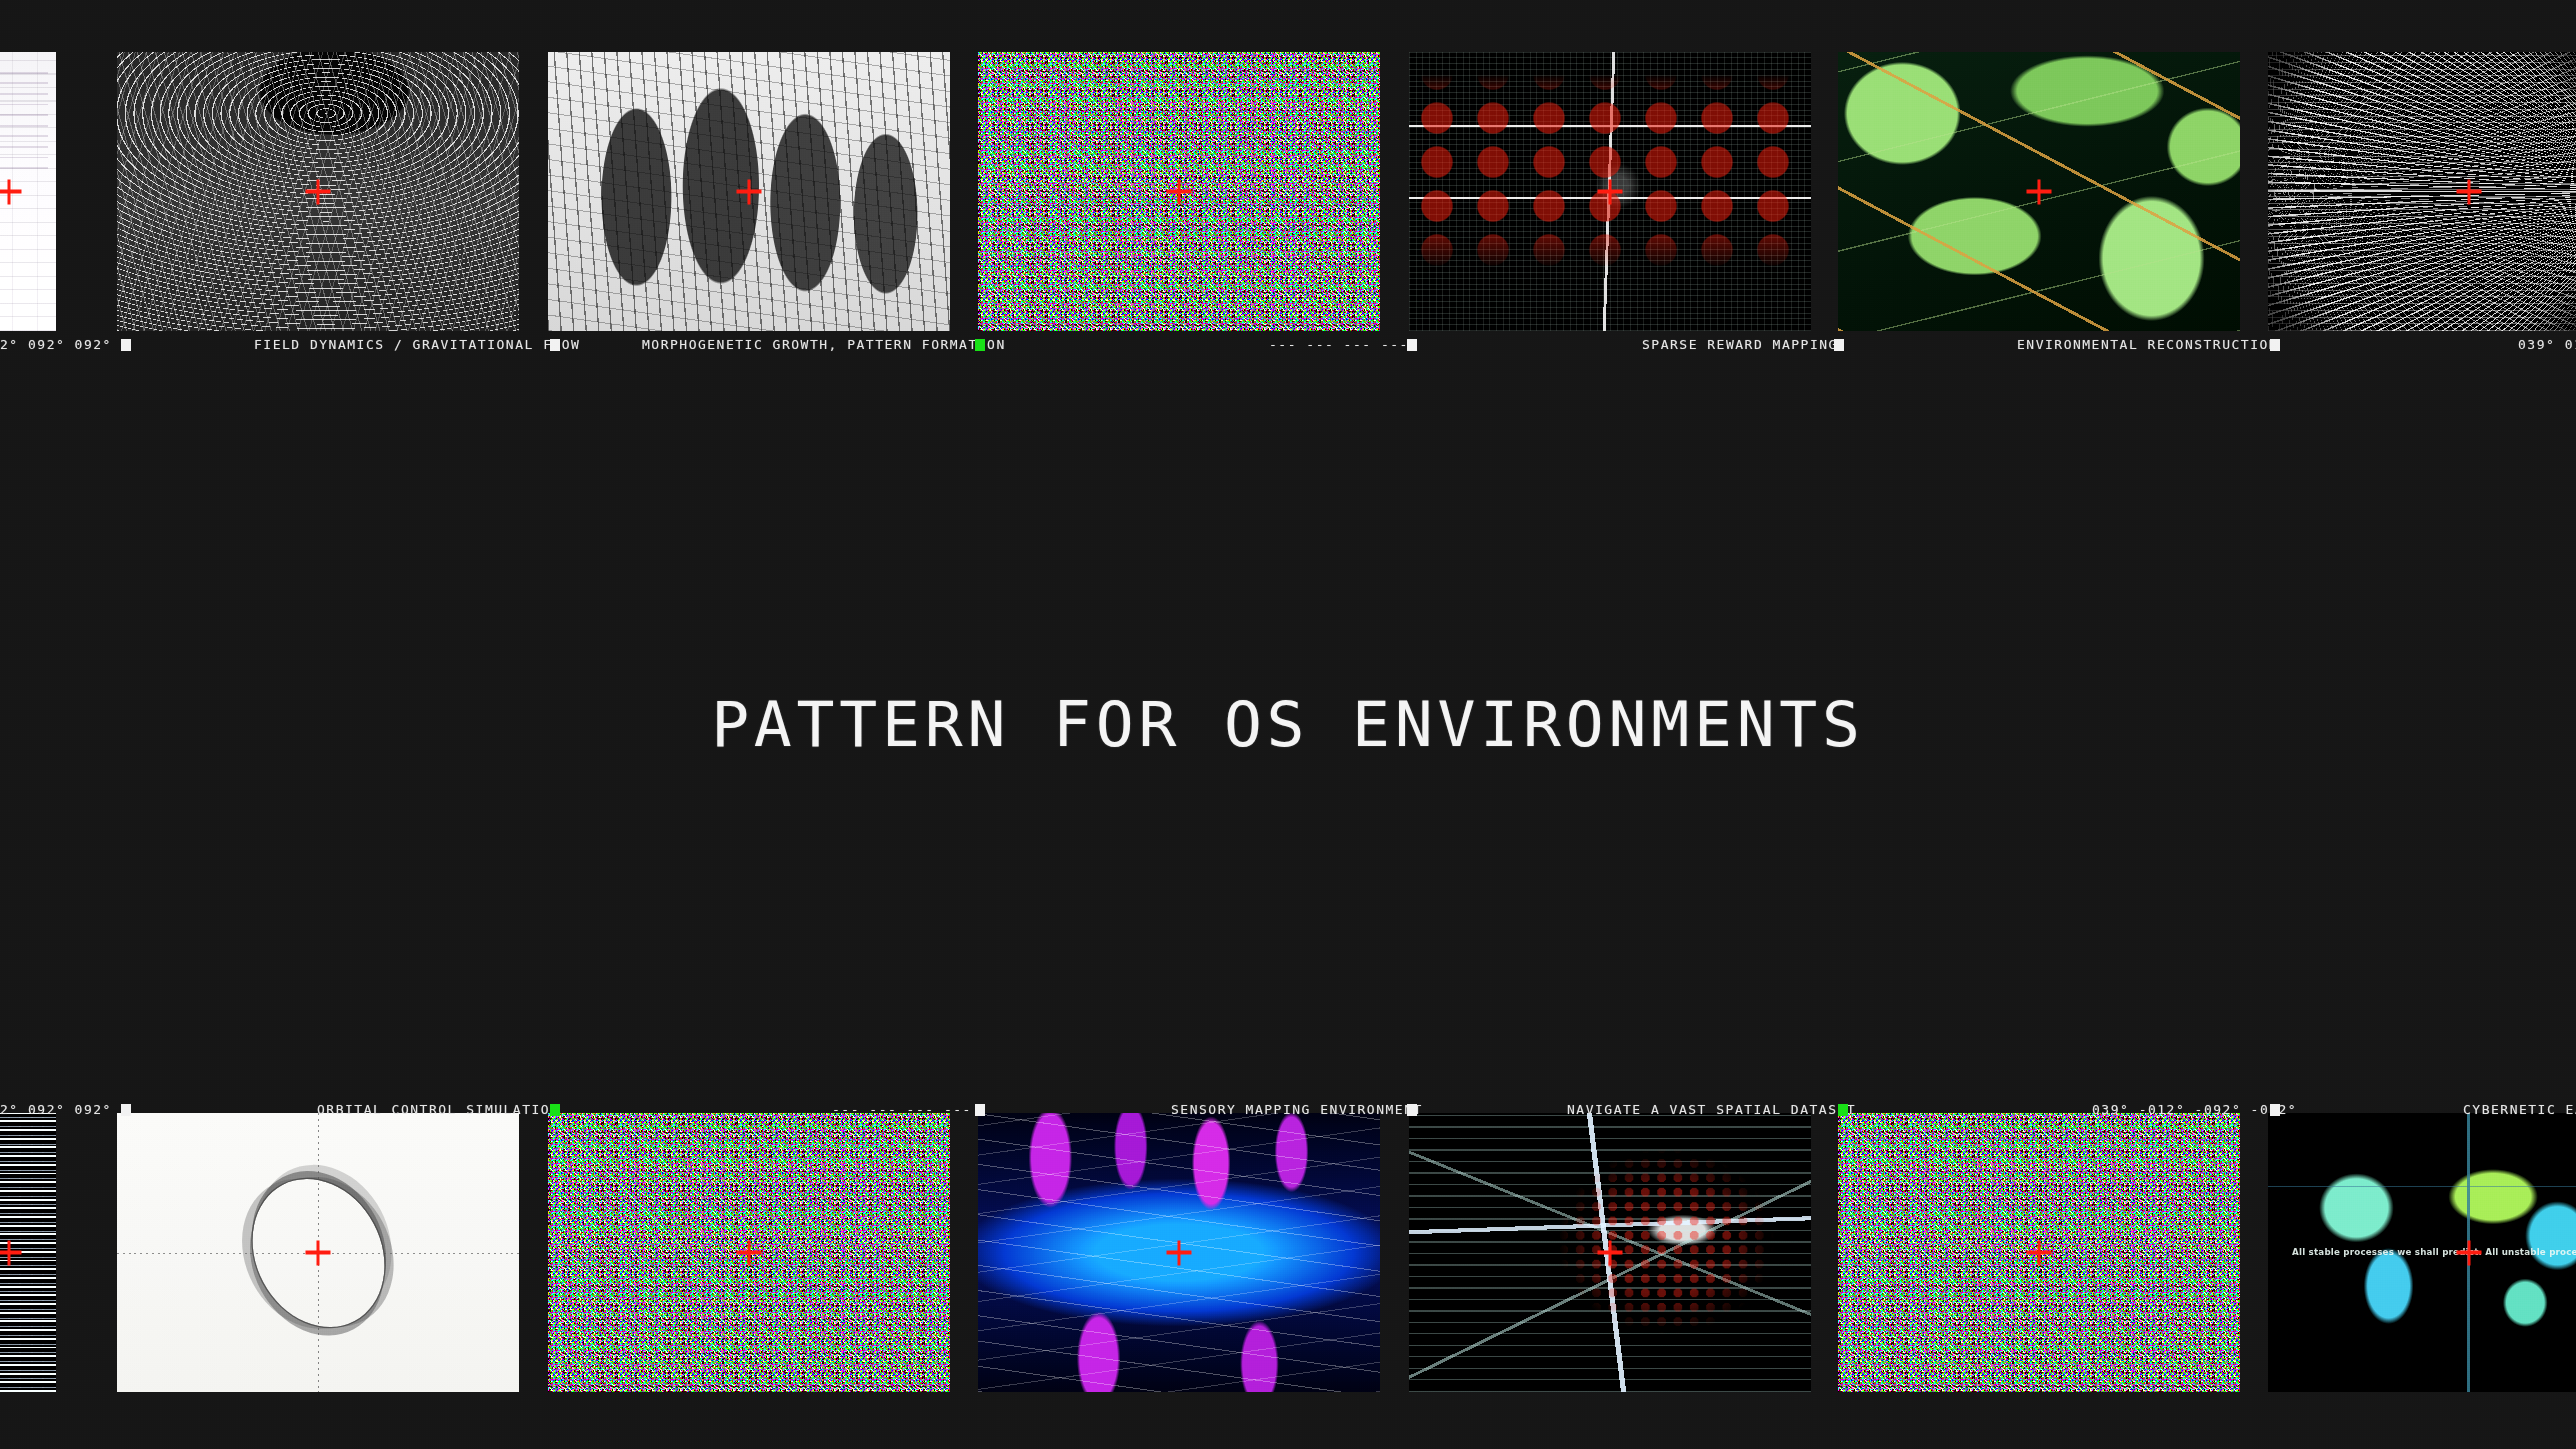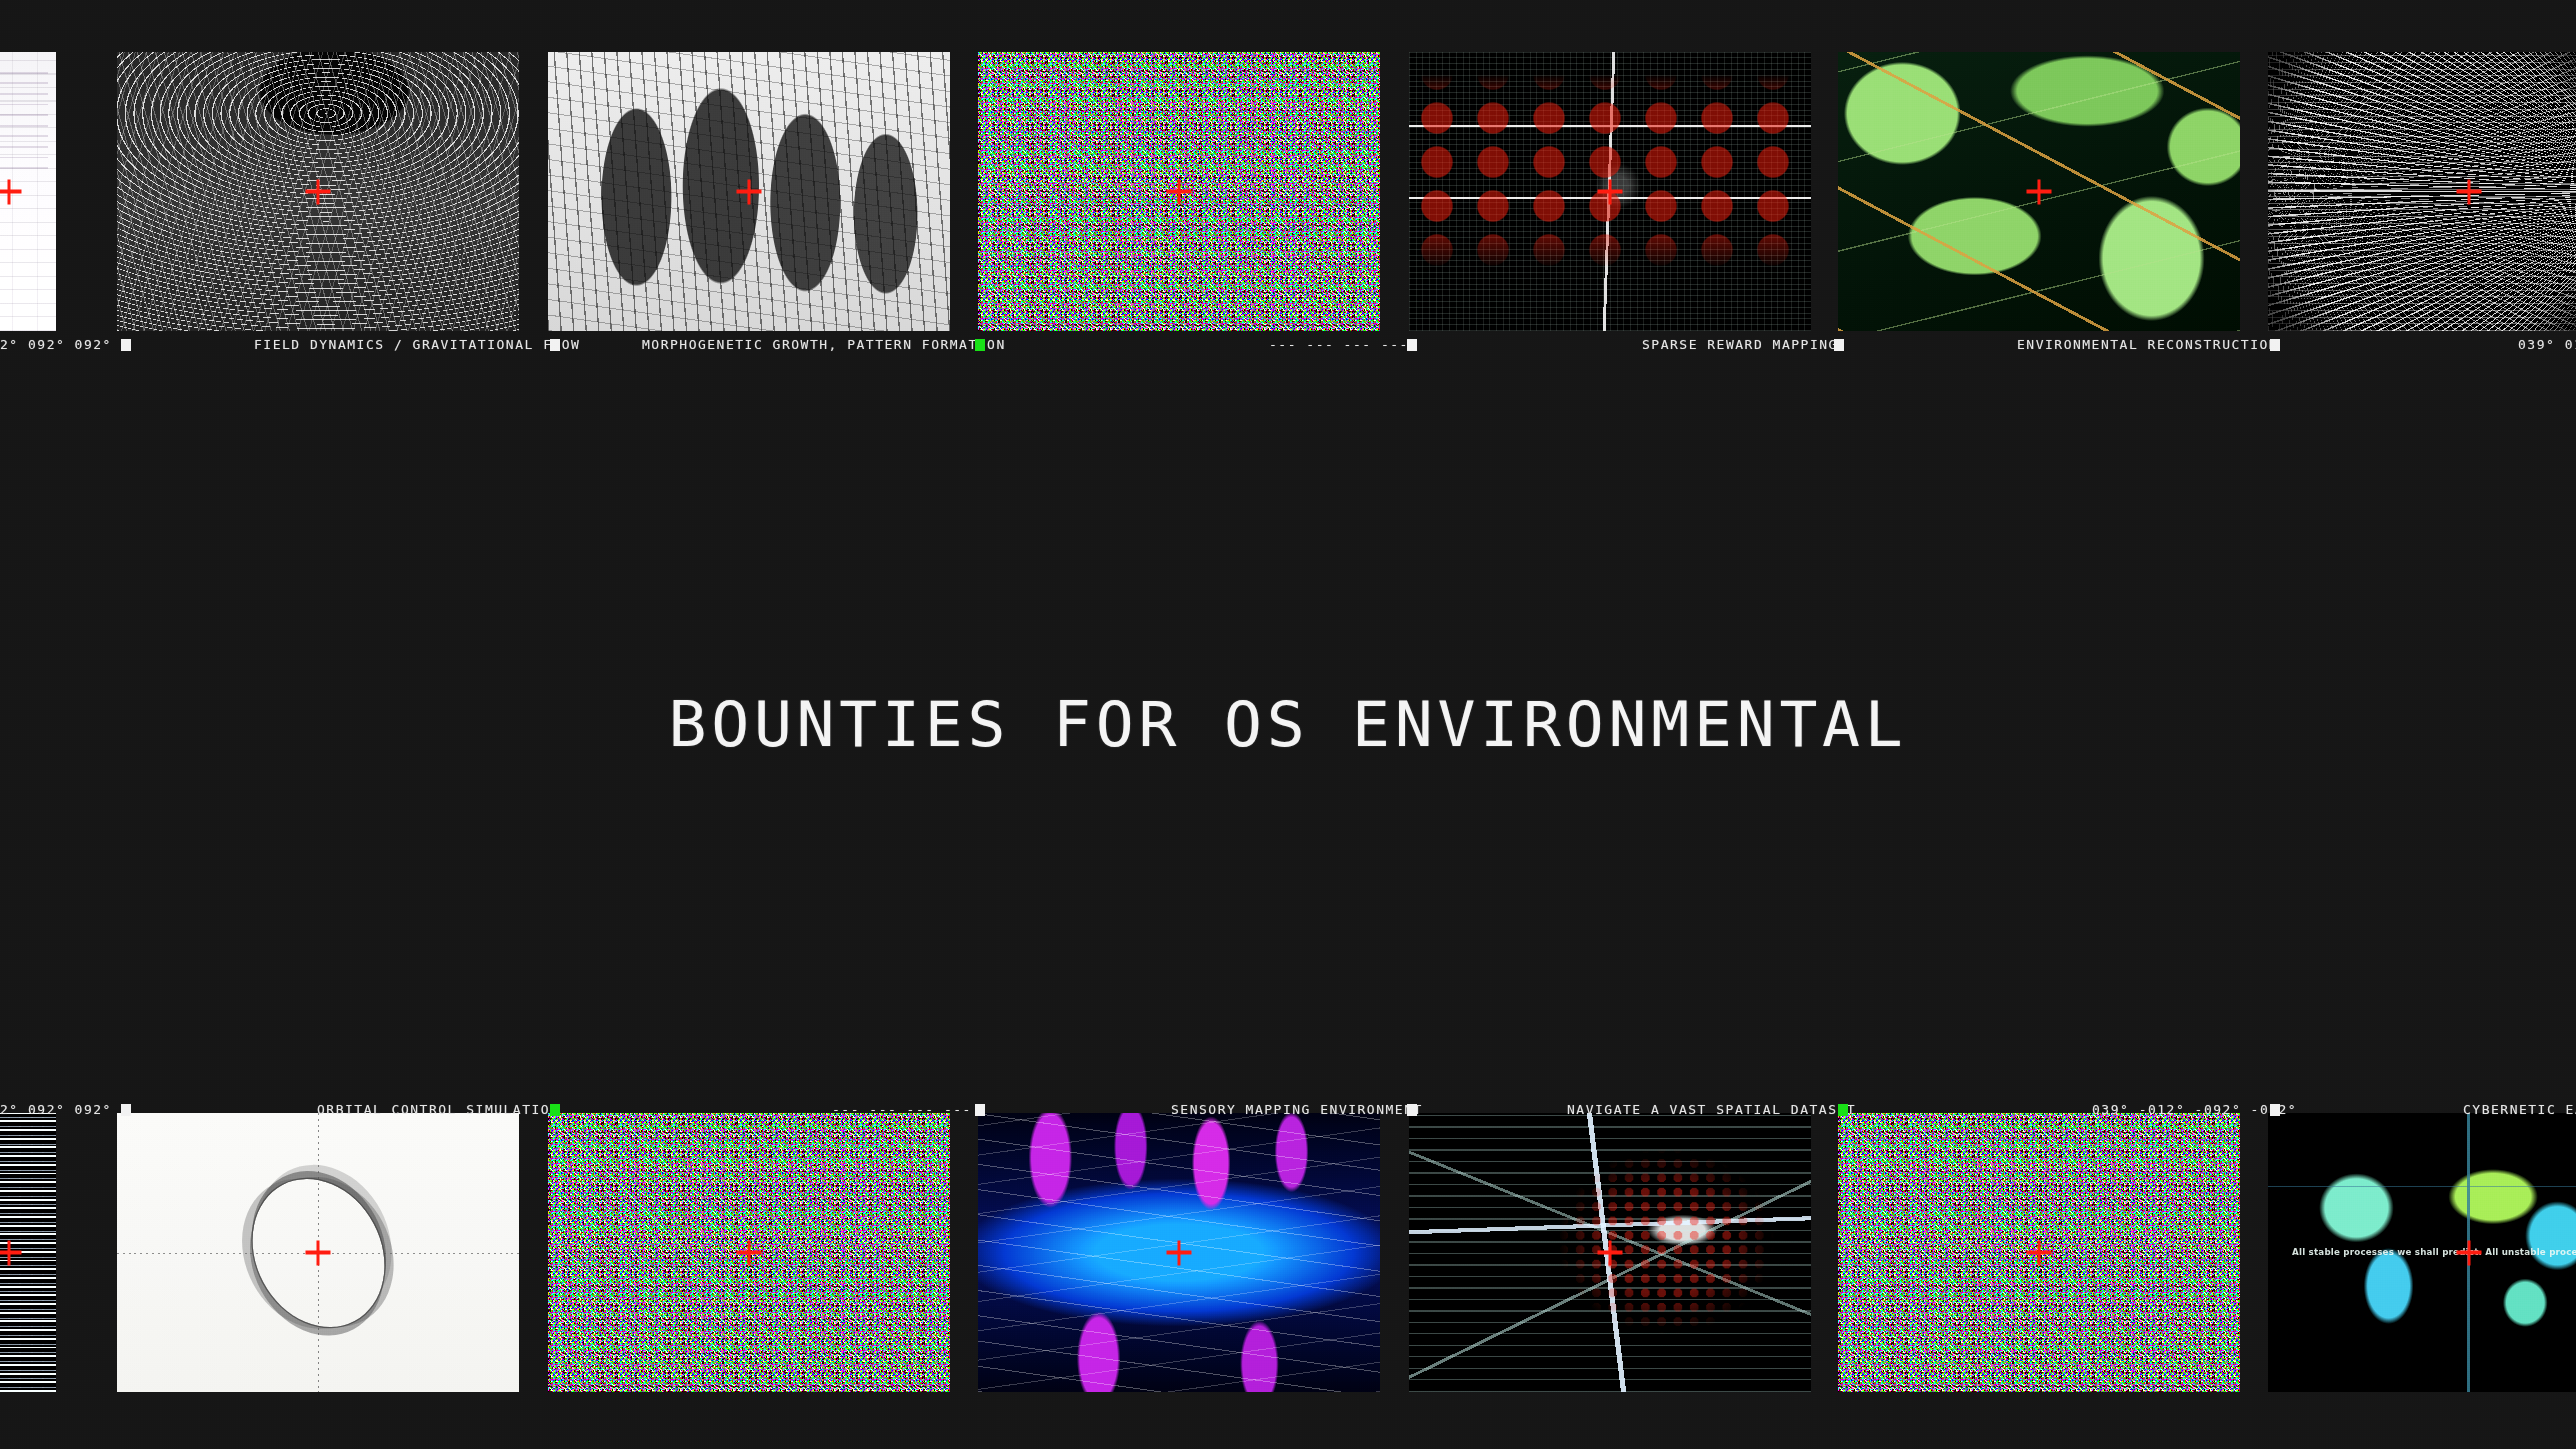--- a/index.html
+++ b/index.html
@@ -361,21 +361,21 @@
       <span class="lbl" style="left: 1269px;">--- --- --- ---</span>
       <span class="dot white" style="left: 1407px;"></span>
       <span class="lbl" style="left: 1642px;">SPARSE REWARD MAPPING</span>
       <span class="dot white" style="left: 1834px;"></span>
       <span class="lbl" style="left: 2017px;">ENVIRONMENTAL RECONSTRUCTION</span>
       <span class="dot white" style="left: 2270px;"></span>
       <span class="lbl" style="left: 2518px;">039° 012° 092° 092°</span>
     </div>
 
   <div id="headline">
-    <span class="txt">BOUNTIES FOR OS ENVIRONMENTAL</span>
+    <span class="txt">PATTERN FOR OS ENVIRONMENTS</span>
   </div>
 
   <div class="labelrow bottom" id="labels-bottom">
       <span class="lbl" style="left: 0px;">2° 092° 092°</span>
       <span class="dot white" style="left: 121px;"></span>
       <span class="lbl" style="left: 317px;">ORBITAL CONTROL SIMULATION</span>
       <span class="dot green" style="left: 550px;"></span>
       <span class="lbl" style="left: 832px;">--- --- --- ---</span>
       <span class="dot white" style="left: 975px;"></span>
       <span class="lbl" style="left: 1171px;">SENSORY MAPPING ENVIRONMENT</span>

